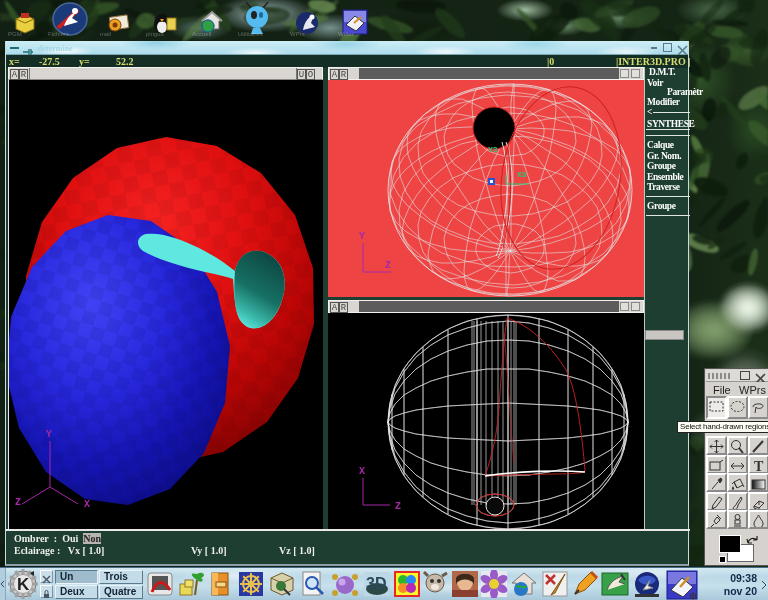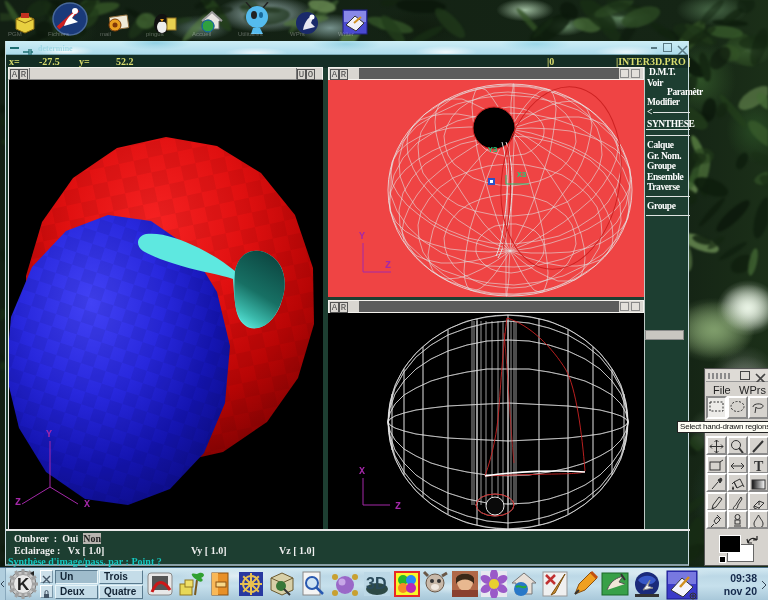--- a/index.html
+++ b/index.html
@@ -408,21 +408,20 @@
         <div class="abs" style="left:7px;top:45px;width:37px;height:1px;background:#dfe5e2;"></div>
         <div class="abs" style="left:-1px;top:263px;width:39px;height:10px;background:#c9c6c1;border:1px solid #8a8a8a;"></div>
         <div class="abs" style="left:-2px;top:0px;width:1px;height:462px;background:#bcc8c4;"></div>
       </div>
       <div class="abs mono" style="left:0;top:488px;width:684px;height:37px;font-size:10px;color:#efefef;">
 <div class="abs" style="left:0;top:0;width:684px;height:2px;background:#e8e8e8;"></div>
 <div class="abs" style="left:8px;top:4px;">Ombrer&nbsp;&nbsp;:&nbsp;&nbsp;Oui&nbsp;&nbsp;<span style="background:#b8b5b0;color:#222;">Non</span></div>
 <div class="abs" style="left:8px;top:16px;">Eclairage&nbsp;:&nbsp;&nbsp;&nbsp;Vx&nbsp;[&nbsp;1.0]</div>
 <div class="abs" style="left:185px;top:16px;">Vy&nbsp;[&nbsp;1.0]</div>
 <div class="abs" style="left:273px;top:16px;">Vz&nbsp;[&nbsp;1.0]</div>
-<div class="abs" style="left:2px;top:27px;color:#14c8c0;">Synthèse d'image/pass. par : Point ?</div>
 </div>
     </div>
     <div class="abs" style="left:704px;top:368px;width:64px;height:198px;background:#d6d3ce;border:1px solid #555;border-right:none;">
       <div class="abs" style="left:1px;top:1px;width:62px;height:12px;background:#dedbd6;border-bottom:1px solid #999;">
         <div class="abs" style="left:2px;top:3px;width:22px;height:6px;background:repeating-linear-gradient(90deg,#8a8a8a 0 2px,#dedbd6 2px 4px);"></div>
         <div class="abs" style="left:34px;top:1px;width:10px;height:9px;border:1.5px solid #444;background:#dedbd6;"></div>
         <div class="abs" style="left:49px;top:0px;width:11px;height:11px;background:#dedbd6;"><svg width="11" height="11">
             <path d="M1,1 L10,10 M10,1 L1,10" stroke="#444" stroke-width="1.6"></path>
           </svg></div>
       </div>

